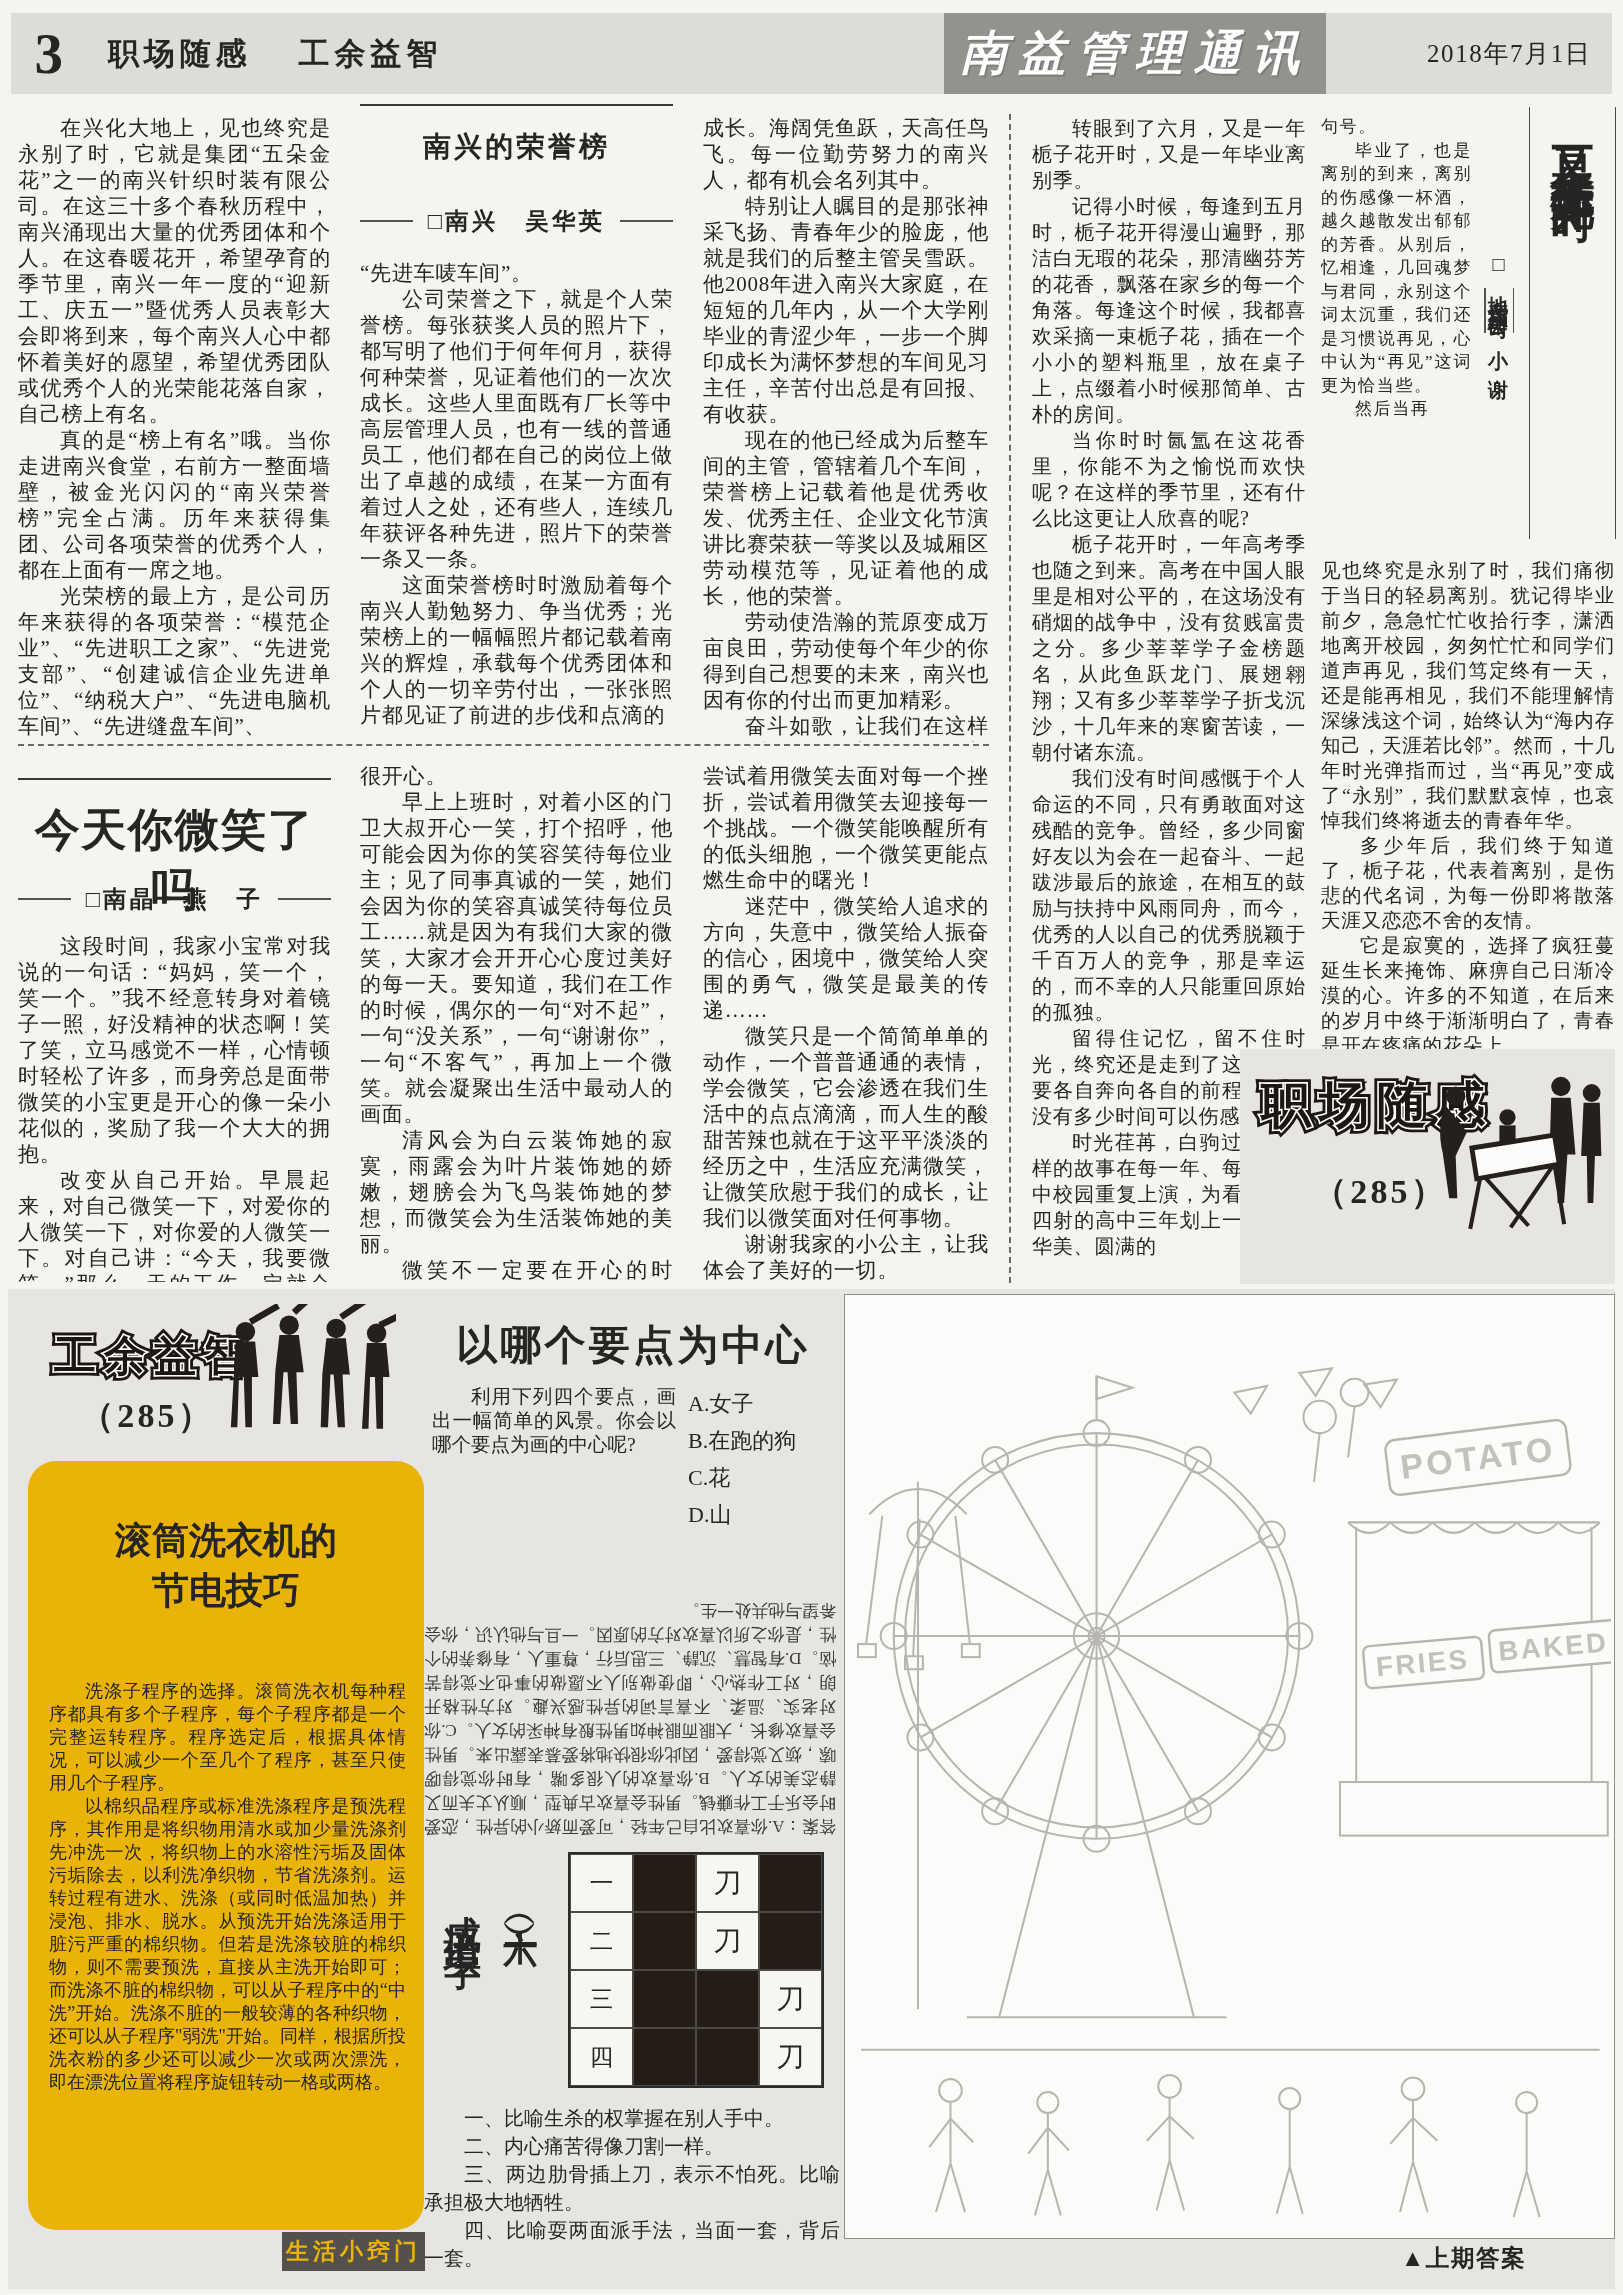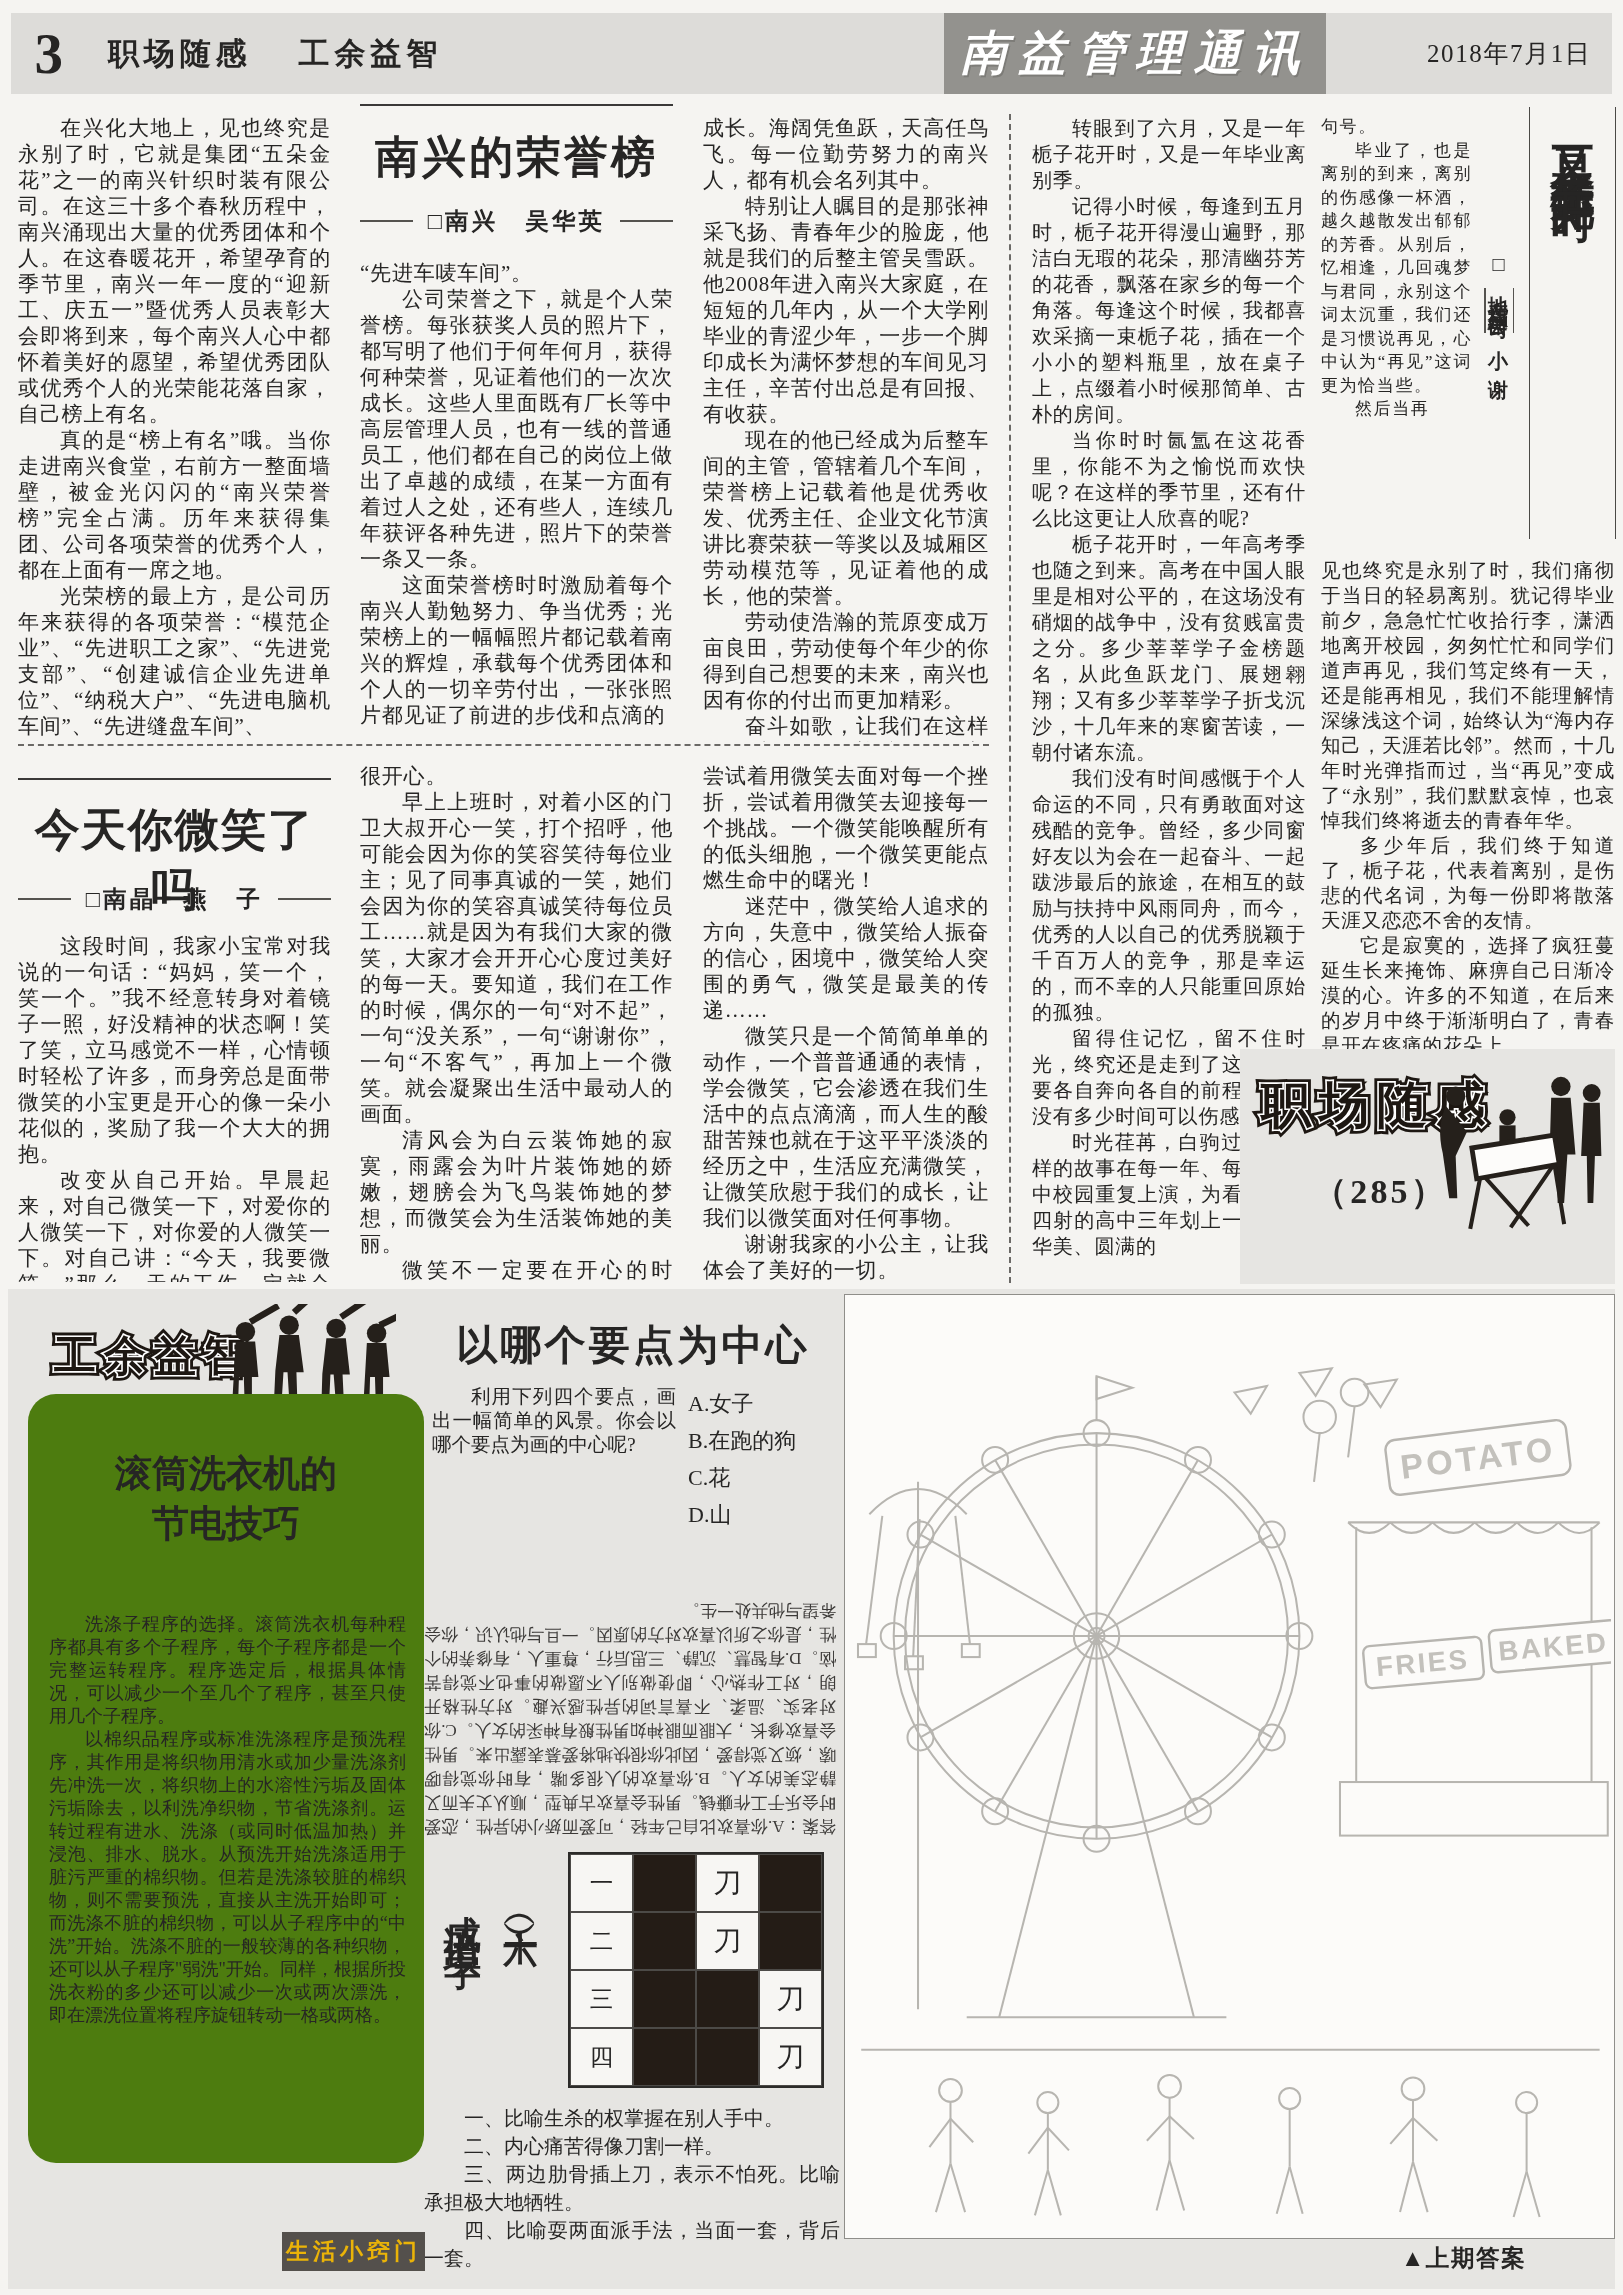--- a/index.html
+++ b/index.html
@@ -35,21 +35,21 @@
   .stack{position:relative;display:inline-block;white-space:nowrap;
          font-family:"DejaVu Sans","Liberation Sans",sans-serif;font-weight:bold;}
   .stack span{letter-spacing:8px;}
   .stack .base{position:relative;-webkit-text-stroke:9px #1d1712;color:#1d1712;}
   .stack .mid{position:absolute;inset:0;-webkit-text-stroke:3.2px #ffffff;color:#fff;}
   .stack .top{position:absolute;inset:0;color:#1d1712;-webkit-text-stroke:0;}
   .issue-num{font-size:34px;font-weight:bold;letter-spacing:3.2px;}
   .badge-box{position:absolute;background:#e6e5e2;}
   
   .bottom-gray{position:absolute;left:8px;top:1289px;width:1607px;height:1000px;background:#e6e5e2;}
-  .white-card{position:absolute;left:28px;top:1394px;width:396px;height:769px;background:#4d7c0f;border-radius:28px;}
+  .white-card{position:absolute;left:28px;top:1461px;width:396px;height:769px;background:#eab308;border-radius:28px;}
   .washer-title{position:absolute;width:100%;text-align:center;font-weight:bold;font-size:37px;line-height:50px;}
   .washer-body{position:absolute;left:21px;top:219px;width:357px;text-align:justify;font-size:18px;line-height:23px;}
   .washer-body p{margin:0;text-indent:2em;}
   .life-tip{position:absolute;left:282px;top:2232px;width:143px;height:39px;background:#54504c;color:#eab308;
             display:flex;align-items:center;justify-content:center;font-size:23px;letter-spacing:4px;font-weight:bold;}
   .puzzle-title{position:absolute;left:430px;top:1308px;width:406px;text-align:center;font-size:41px;font-weight:bold;letter-spacing:3.2px;margin-top:10px;}
   .puzzle-intro{position:absolute;left:432px;top:1385px;width:244px;font-size:19.5px;line-height:24px;text-align:justify;}
   .puzzle-intro p{margin:0;text-indent:2em;}
   .options{position:absolute;left:688px;top:1385px;width:150px;font-size:22px;line-height:37px;}
   .options p{margin:0;text-indent:0;}
@@ -85,21 +85,21 @@
     <div class="date">2018年7月1日</div>
   </div>
 
   <div class="col" style="left:18px;top:115px;width:313px;height:627px;">
       <p>在兴化大地上，见也终究是永别了时，它就是集团“五朵金花”之一的南兴针织时装有限公司。在这三十多个春秋历程中，南兴涌现出大量的优秀团体和个人。在这春暖花开，希望孕育的季节里，南兴一年一度的“迎新工、庆五一”暨优秀人员表彰大会即将到来，每个南兴人心中都怀着美好的愿望，希望优秀团队或优秀个人的光荣能花落自家，自己榜上有名。</p>
       <p>真的是“榜上有名”哦。当你走进南兴食堂，右前方一整面墙壁，被金光闪闪的“南兴荣誉榜”完全占满。历年来获得集团、公司各项荣誉的优秀个人，都在上面有一席之地。</p>
       <p>光荣榜的最上方，是公司历年来获得的各项荣誉：“模范企业”、“先进职工之家”、“先进党支部”、“创建诚信企业先进单位”、“纳税大户”、“先进电脑机车间”、“先进缝盘车间”、</p>
     </div>
 
   <div class="abs rule-top" style="left:360px;top:104px;width:313px;height:0;"></div>
-  <div class="a-title" style="left:360px;top:128px;width:313px;font-size:44px;letter-spacing:3.2px;">南兴的荣誉榜</div>
+  <div class="a-title" style="left:360px;top:128px;width:313px;font-size:28px;letter-spacing:3.2px;">南兴的荣誉榜</div>
   <div class="byline" style="left:360px;top:205px;width:313px;">
     <div class="bar"></div>
       <div class="who">□南兴　吴华英</div>
       <div class="bar"></div>
   </div>
   <div class="col" style="left:360px;top:260px;width:313px;height:482px;">
       <p class="cont">“先进车唛车间”。</p>
       <p>公司荣誉之下，就是个人荣誉榜。每张获奖人员的照片下，都写明了他们于何年何月，获得何种荣誉，见证着他们的一次次成长。这些人里面既有厂长等中高层管理人员，也有一线的普通员工，他们都在自己的岗位上做出了卓越的成绩，在某一方面有着过人之处，还有些人，连续几年获评各种先进，照片下的荣誉一条又一条。</p>
       <p>这面荣誉榜时时激励着每个南兴人勤勉努力、争当优秀；光荣榜上的一幅幅照片都记载着南兴的辉煌，承载每个优秀团体和个人的一切辛劳付出，一张张照片都见证了前进的步伐和点滴的</p>
     </div>

